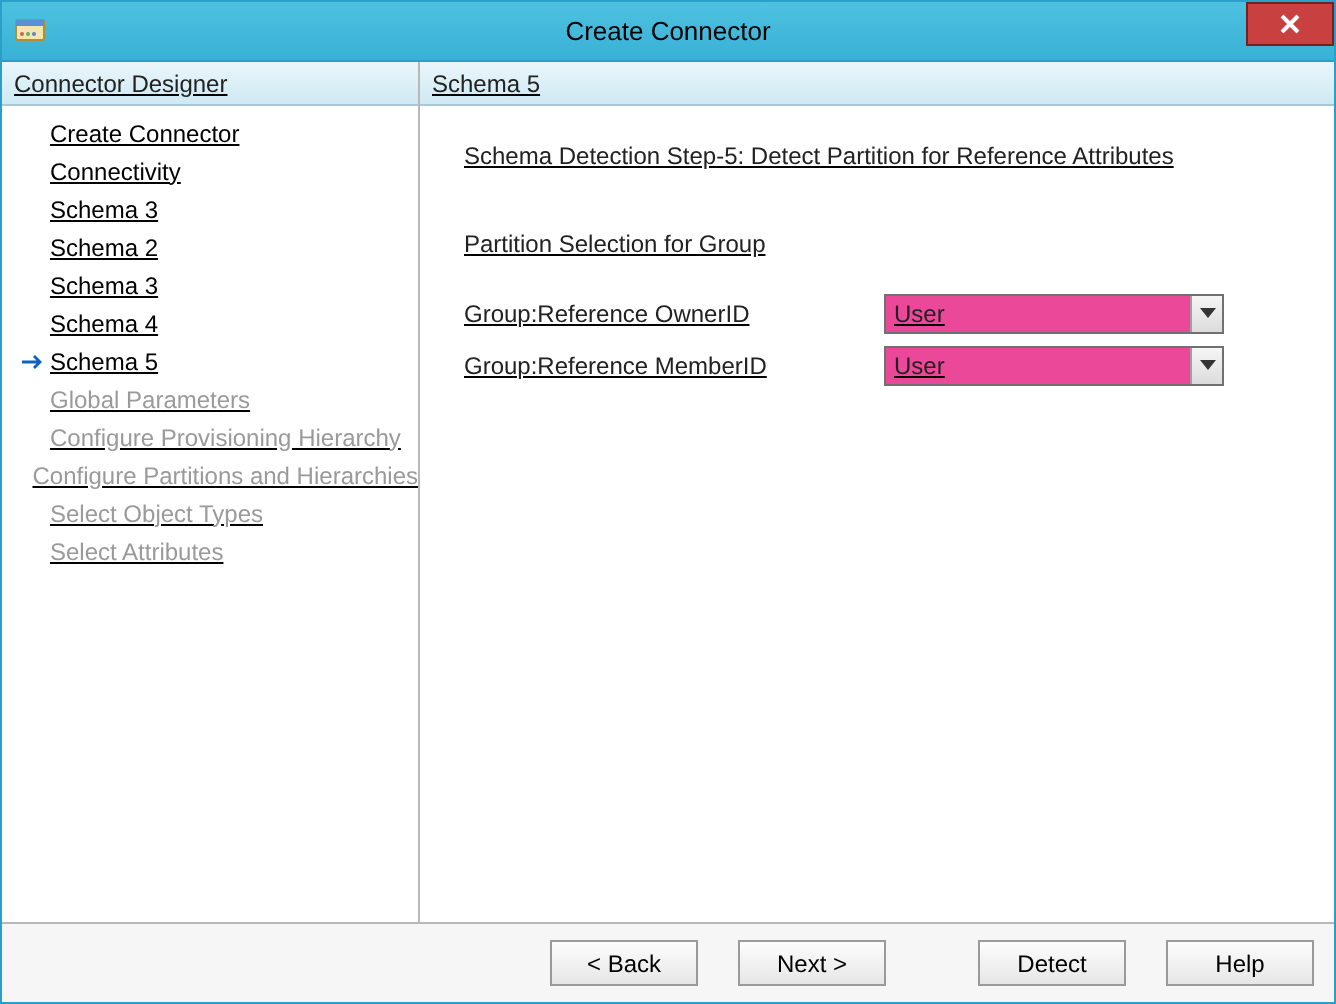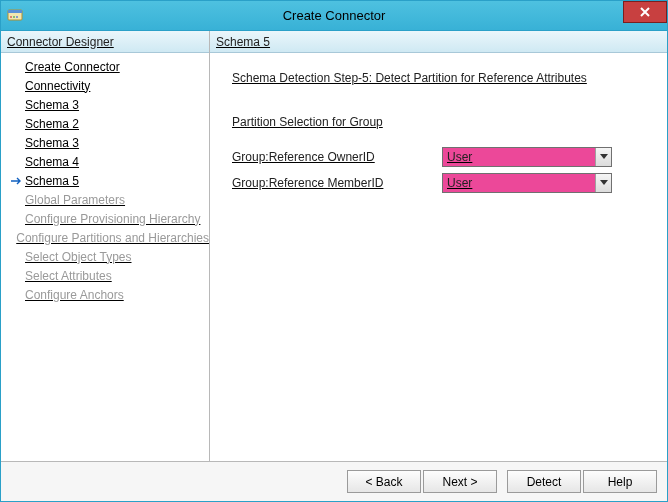--- a/index.html
+++ b/index.html
@@ -150,21 +150,21 @@
     display: flex; align-items: center; justify-content: center;
   }
   .footer {
     height: 40px;
     border-top: 1px solid #b8b8b8;
     background: #f6f6f6;
     display: flex;
     align-items: center;
     justify-content: flex-end;
     padding-right: 10px;
-    gap: 2px;
+    gap: 20px;
   }
   .footer .btn {
     width: 74px;
     height: 23px;
     background: linear-gradient(#fdfdfd,#e6e6e6);
     border: 1px solid #9a9a9a;
     font-size: 12px;
     display: flex;
     align-items: center;
     justify-content: center;
@@ -245,24 +245,20 @@
             <span class="label">Configure Partitions and Hierarchies</span>
           </div>
         <div class="sidebar-item disabled">
             <span class="arrow"></span>
             <span class="label">Select Object Types</span>
           </div>
         <div class="sidebar-item disabled">
             <span class="arrow"></span>
             <span class="label">Select Attributes</span>
           </div>
-        <div class="sidebar-item disabled">
-            <span class="arrow"></span>
-            <span class="label">Configure Anchors</span>
-          </div>
       </div>
     </div>
 
     <div class="main">
       <div class="panel-header">Schema 5</div>
       <div class="main-body">
         <div class="step-title">Schema Detection Step-5: Detect Partition for Reference Attributes</div>
         <div class="section-label">Partition Selection for Group</div>
 
         <div class="form-row">

